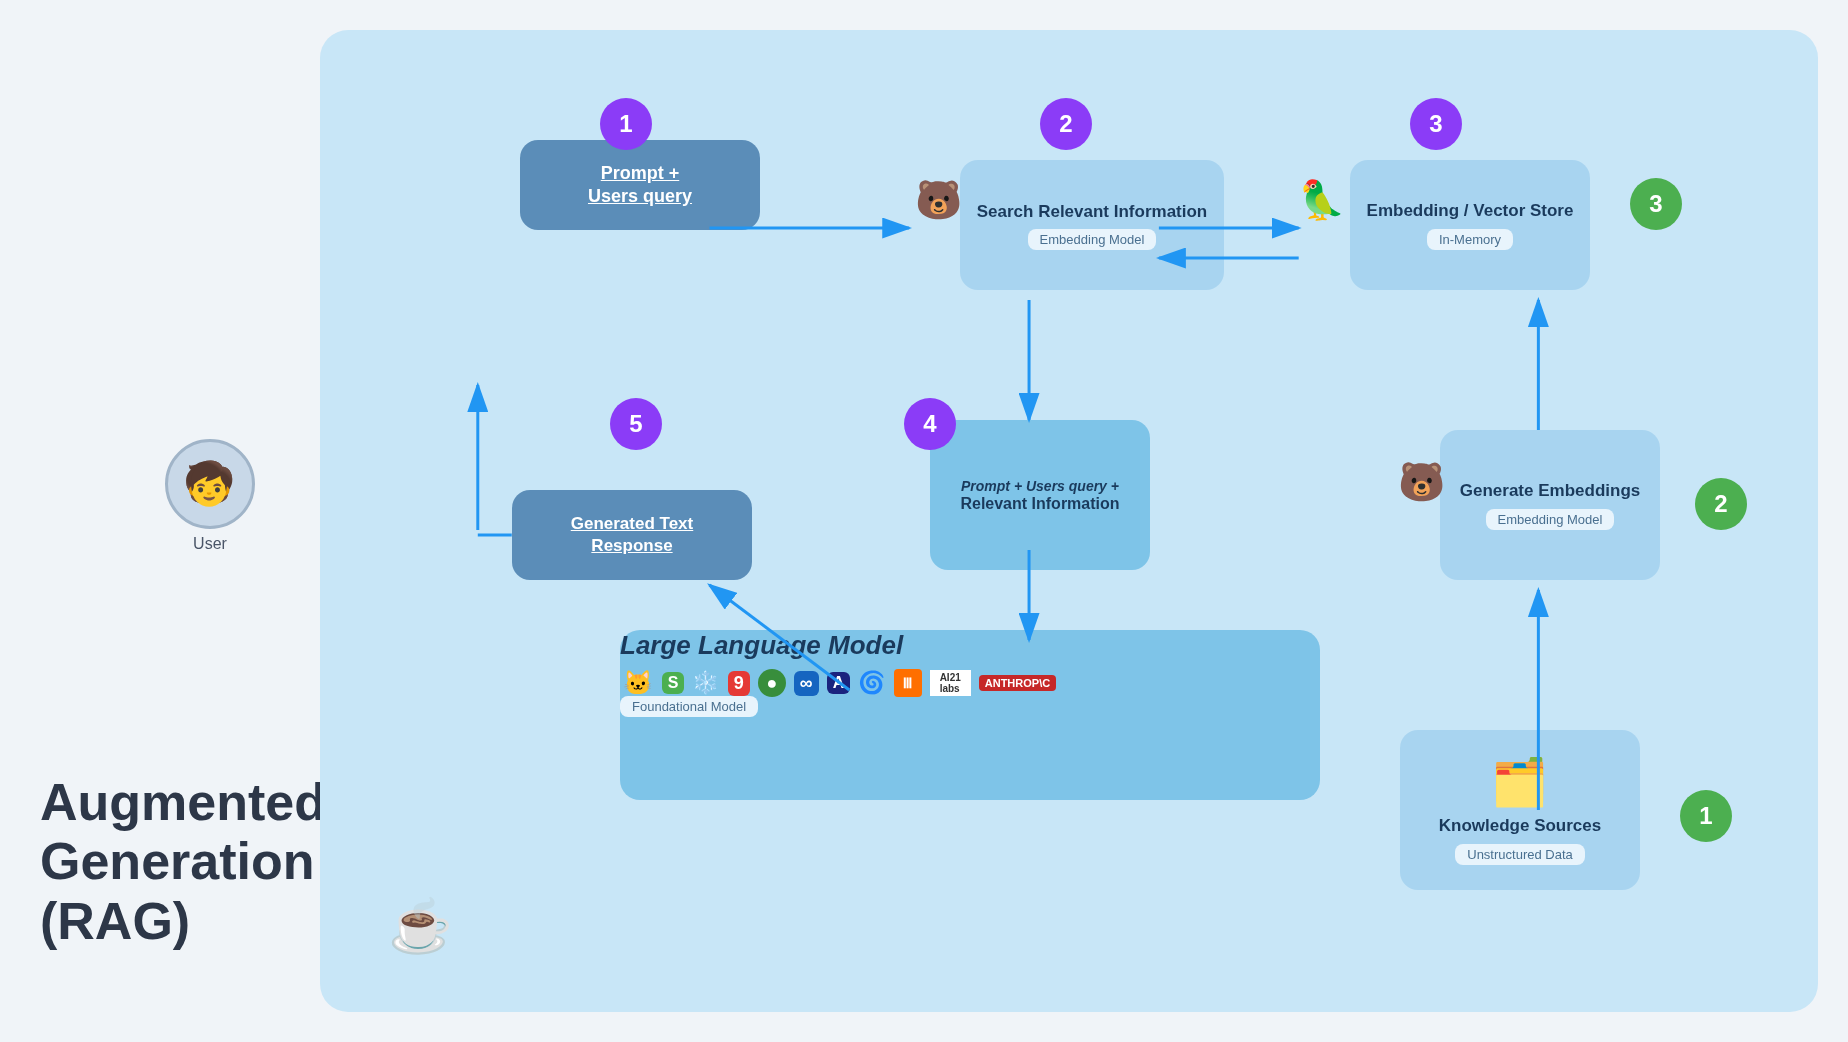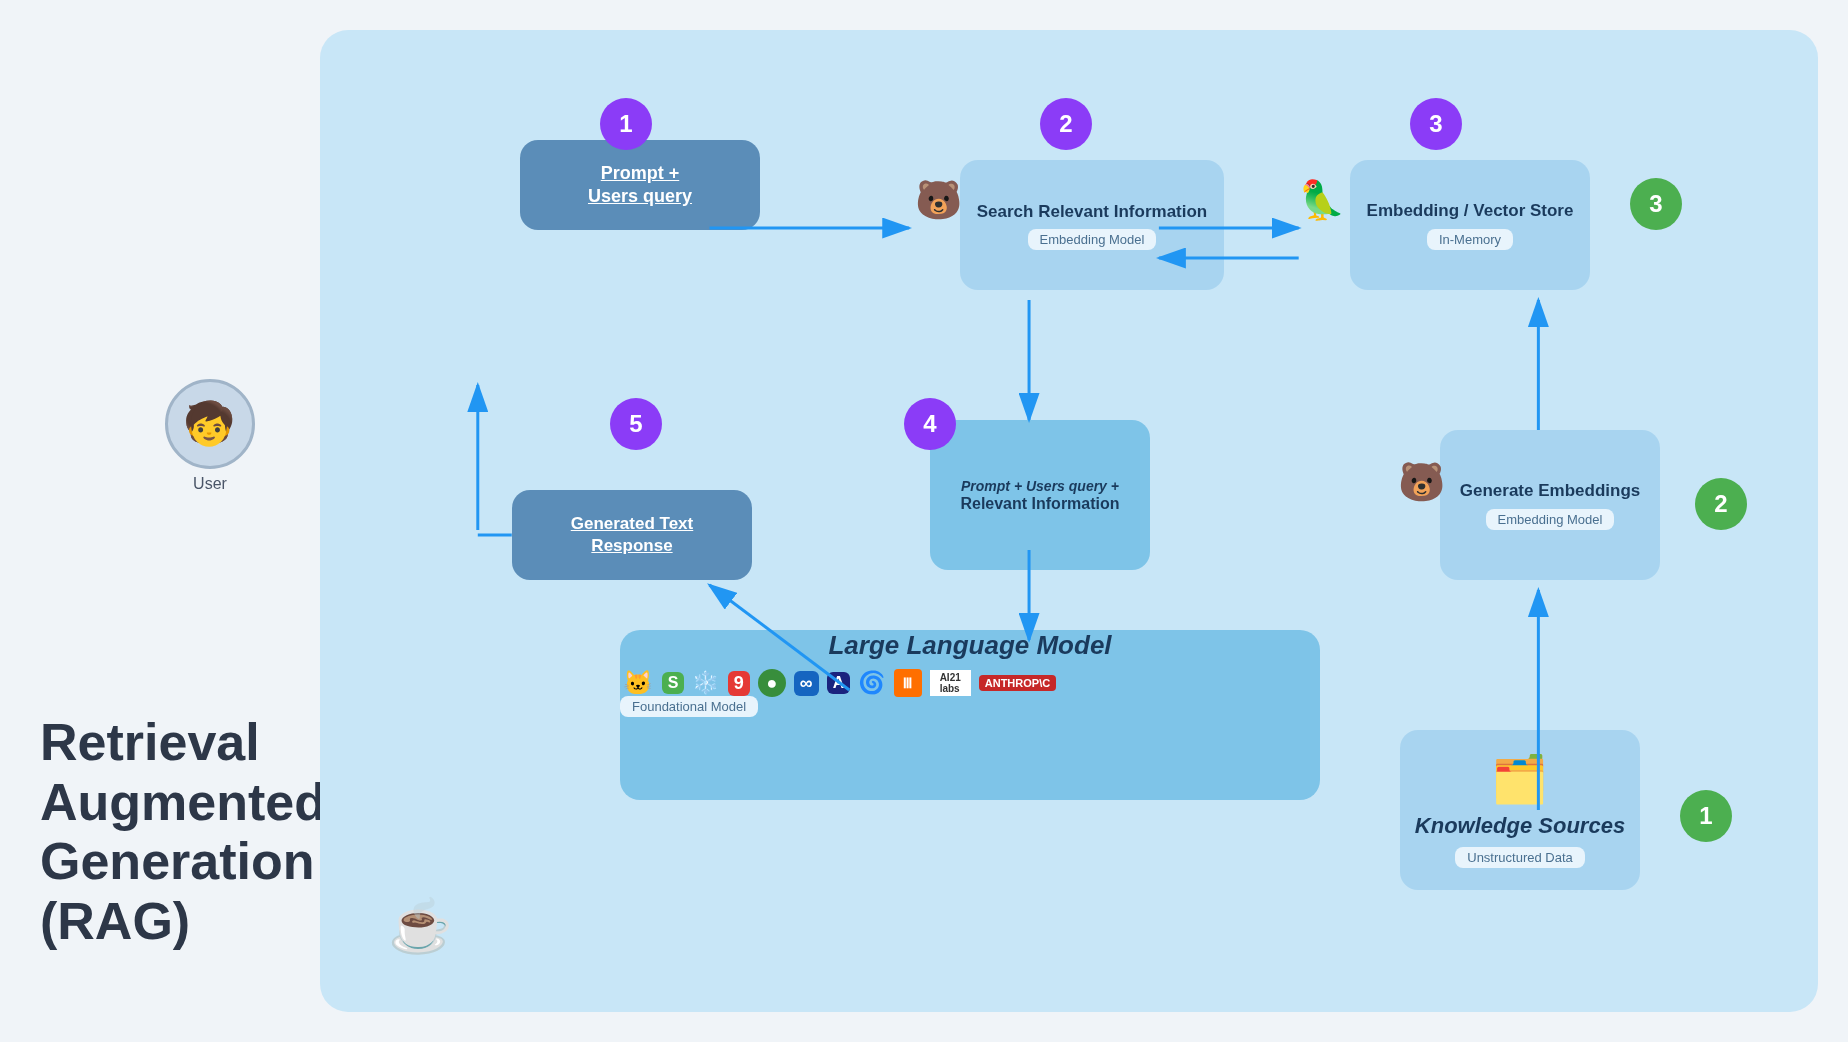--- a/index.html
+++ b/index.html
@@ -195,21 +195,20 @@
 
 <div class="main-container">
 
   <div class="left-panel">
 
     <div class="user-avatar" style="position:relative; top:-220px; left:30px;">
       <div class="avatar-circle">🧒</div>
       <span class="user-label">User</span>
     </div>
     <div class="title-text">
-      <div>Retrieval</div>
       <div>Augmented</div>
       <div>Generation</div>
       <div>(RAG)</div>
     </div>
   </div>
 
   <div class="diagram-area">
 
     <svg class="arrows-svg" viewBox="0 0 1500 982" preserveAspectRatio="none">
       <defs>
@@ -305,41 +304,41 @@
       <span class="box-title" style="font-size:17px;">Generate
 Embeddings</span>
       <span class="sub-label">Embedding Model</span>
     </div>
 
     <div class="step-circle green" style="top:448px; left:1375px;">
       <span>2</span>
     </div>
 
     <div class="llm-box" style="top:600px; left:300px; width:700px; height:170px;">
-      <div style="font-style:italic; font-weight:800; font-size:26px; color:#1a3a5c;text-align:center;">Large Language Model</div>
+      <div style="font-style:italic; font-weight:800; font-size:26px; color:#1a3a5c;">Large Language Model</div>
       
       <div class="llm-icons">
         <span style="font-size:24px;">🐱</span>
         <span class="brand-logo" style="background:#4CAF50; color:white; font-size:16px;">S</span>
         <span style="font-size:22px;">❄️</span>
         <span class="brand-logo" style="background:#e53935; color:white; font-size:18px;">9</span>
         <span class="brand-logo" style="background:#388e3c; color:white; font-size:18px; border-radius:50%; width:28px; height:28px; padding:0;">●</span>
         <span class="brand-logo" style="background:#1565C0; color:white; font-size:18px;">∞</span>
         <span class="brand-logo" style="background:#1a237e; color:white; font-size:16px;">A</span>
         <span style="font-size:22px;">🌀</span>
         <span class="brand-logo" style="background:#ff6f00; color:white; font-size:14px; width:28px; height:28px; padding:0; border-radius:4px;">Ⅲ</span>
         <span class="brand-logo" style="background:white; color:#333; font-size:10px; padding:2px 10px; border-radius:0;">AI21<br>labs</span>
         <span class="brand-logo" style="background:#c62828; color:white; font-size:11px; padding:2px 6px; border-radius:4px;">ANTHROP\C</span>
       </div>
       <span class="sub-label" style="margin-top:6px;">Foundational  Model</span>
     </div>
 
     <div class="box box-blue-light" style="top:700px; left:1080px; width:240px; height:160px;">
       <div class="folder-icon">🗂️</div>
-      <span class="box-title" style="font-size:22px; margin-top:6px;font-style:italic;">Knowledge
+      <span class="box-title" style="font-size:17px; margin-top:6px;">Knowledge
 Sources</span>
       <span class="sub-label">Unstructured Data</span>
     </div>
 
     <div class="step-circle green" style="top:760px; left:1360px;">
       <span>1</span>
     </div>
 
     <div class="coffee-bottom" style="bottom:55px; left:68px;">☕</div>
 

